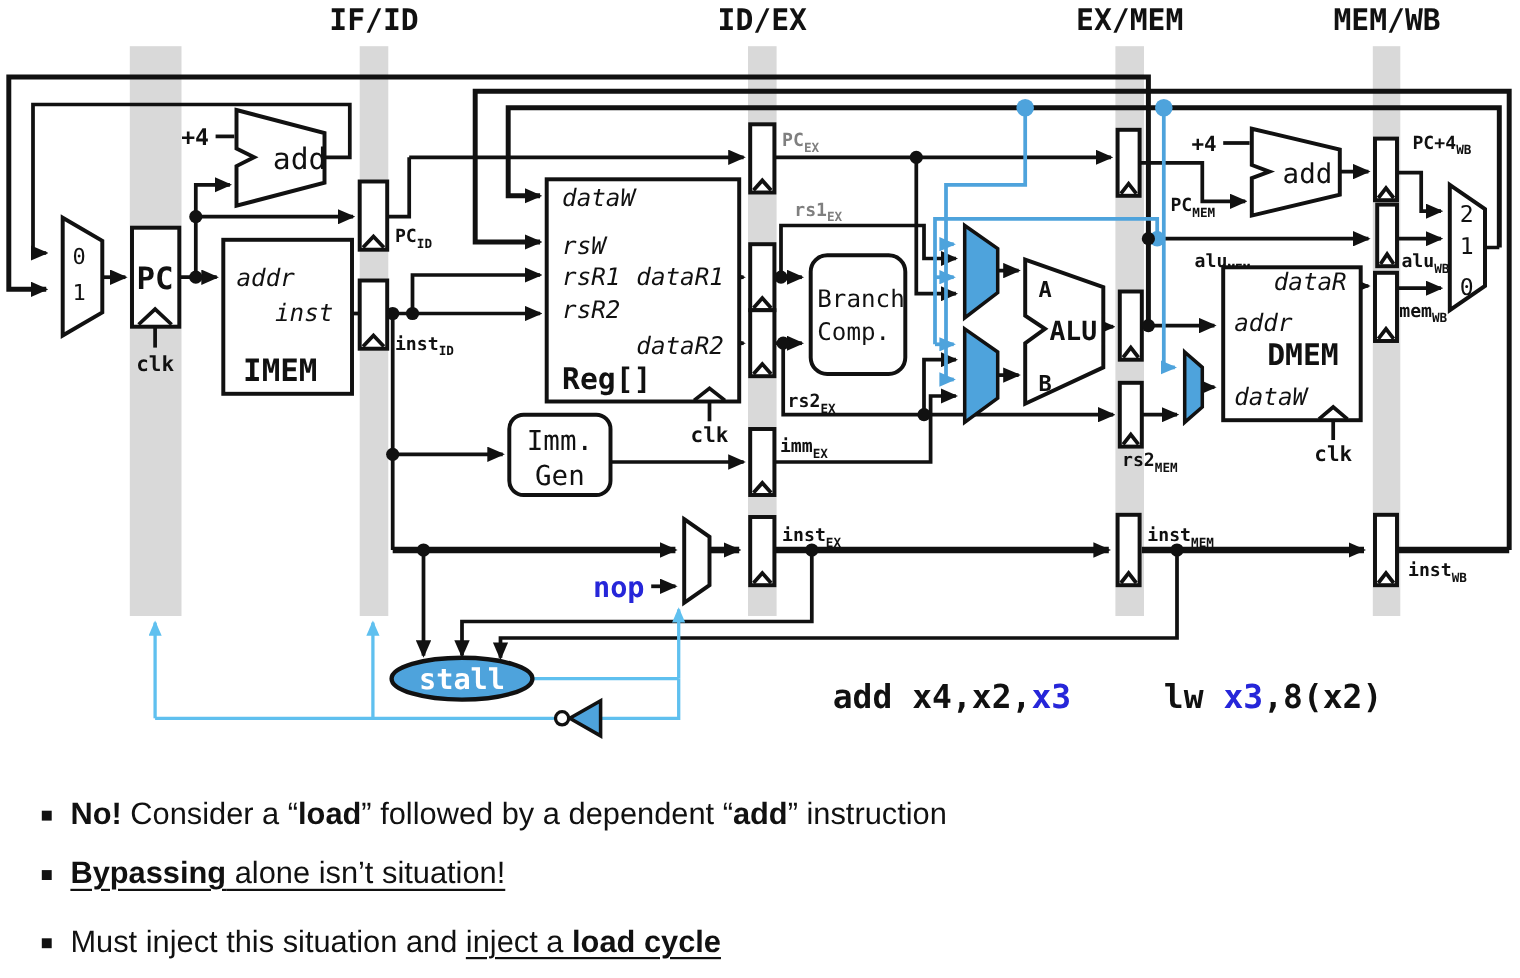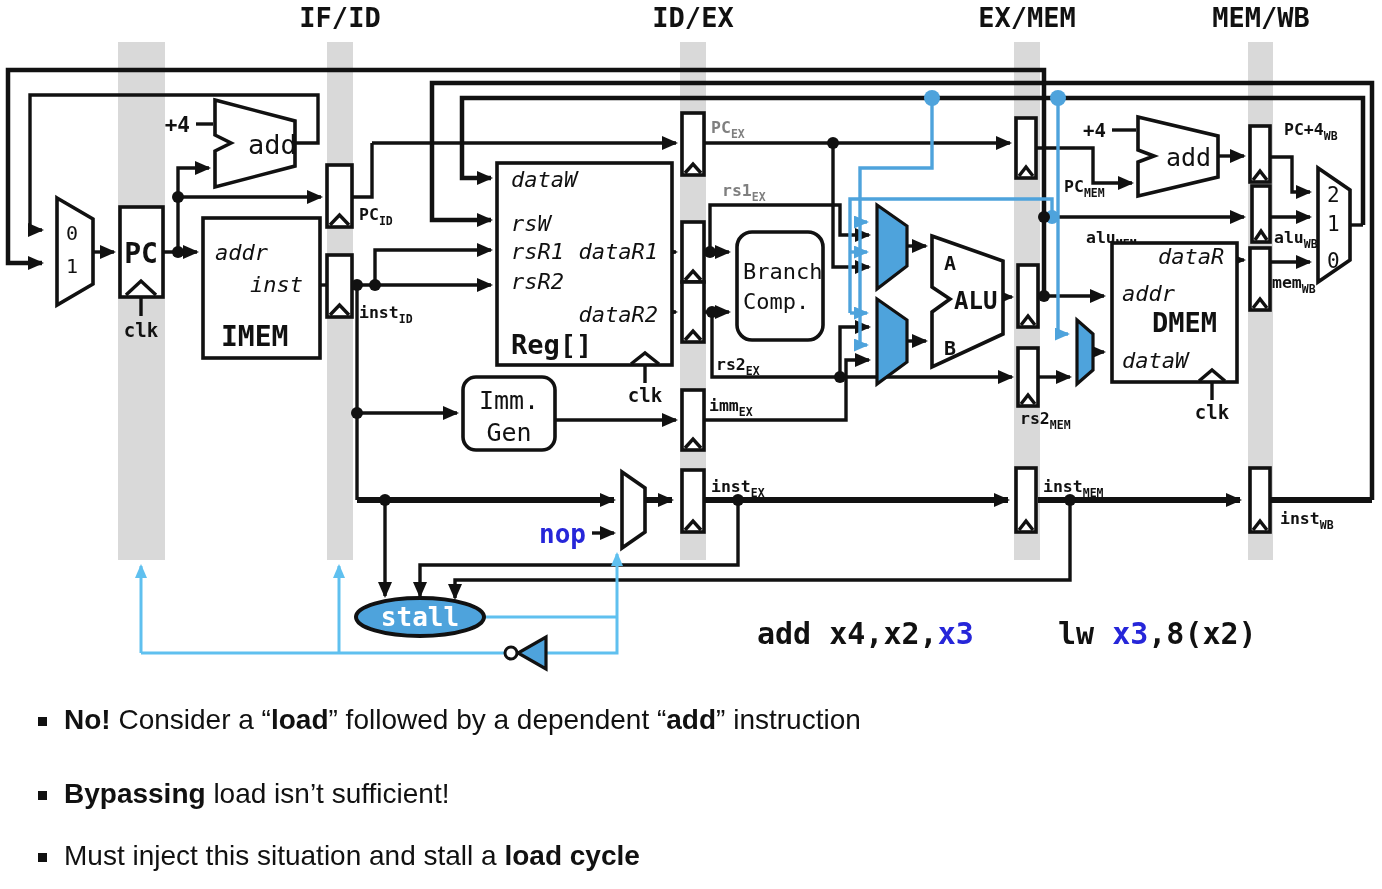--- a/index.html
+++ b/index.html
@@ -18,21 +18,21 @@
   .lw{stroke:#5fc0ef;stroke-width:3;fill:none}
   .blk{fill:#fff;stroke:#111;stroke-width:3.6}
   .bluefill{fill:#4ea3dc;stroke:#111;stroke-width:3.2}
   .bar{fill:#d9d9d9}
   .dot{fill:#111}
   .bdot{fill:#4ea3dc}
   .bullets{position:absolute;left:0;top:700px;width:1382px;font-family:"Liberation Sans",sans-serif;font-size:28px;color:#111}
   .bullet{position:absolute;left:38px;display:flex;align-items:flex-start;white-space:pre-wrap}
   .bullet .mk{width:9px;height:9px;background:#111;margin-top:13px;margin-right:17px;flex:none}
   .bold{font-weight:bold}
-  .u{text-underline-offset:5px;text-decoration-thickness:2px}
+  .u{text-decoration:underline;text-underline-offset:5px;text-decoration-thickness:2px}
 </style>
 </head>
 <body>
 
 
 
 <svg width="1382" height="700" viewBox="0 0 1382 700">
   <defs>
     <marker id="ma" markerUnits="userSpaceOnUse" markerWidth="16" markerHeight="14" refX="14" refY="7" orient="auto">
         <path d="M0,0 L16,7 L0,14 z" fill="#111"></path>
@@ -294,28 +294,28 @@
     <circle class="dot" cx="385" cy="500" r="6"></circle>
     <circle class="dot" cx="738" cy="500" r="6"></circle>
     <circle class="dot" cx="1070" cy="500" r="6"></circle>
   </g>
 
   <text class="t b" x="757" y="644" font-size="30"><tspan>add x4,x2,</tspan><tspan class="bluetxt">x3</tspan></text>
   <text class="t b" x="1058" y="644" font-size="30"><tspan>lw </tspan><tspan class="bluetxt">x3</tspan><tspan>,8(x2)</tspan></text>
 </svg>
 
 <div class="bullets">
-  <div class="bullet" style="top:4px">
+  <div class="bullet" style="top:24px">
     <span class="mk"></span>
     <span><span class="bold">No!</span><span> Consider a “</span><span class="bold">load</span><span>” followed by a dependent “</span><span class="bold">add</span><span>” instruction</span></span>
   </div>
   <div class="bullet" style="top:78px">
     <span class="mk"></span>
-    <span><span class="bold u">Bypassing</span><span class="u"> load isn’t sufficient!</span></span>
+    <span><span class="bold u">Bypassing</span><span class="u"> alone isn’t situation!</span></span>
   </div>
   <div class="bullet" style="top:140px">
     <span class="mk"></span>
-    <span><span>Must inject this situation and </span><span class="u">stall a </span><span class="bold u">load cycle</span></span>
+    <span><span>Must inject this situation and </span><span class="u">inject a </span><span class="bold u">load cycle</span></span>
   </div>
 </div>
 
 
 
 
 </body></html>

